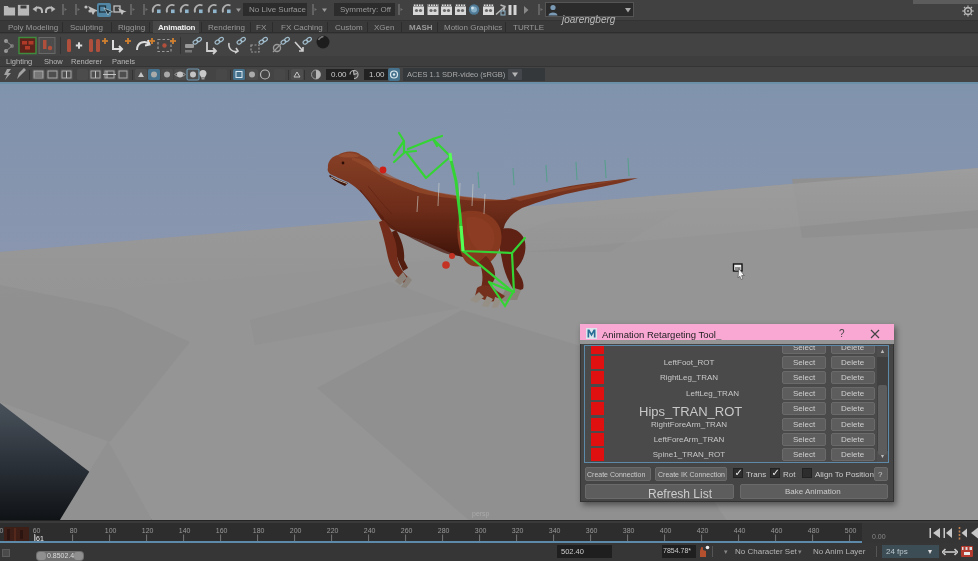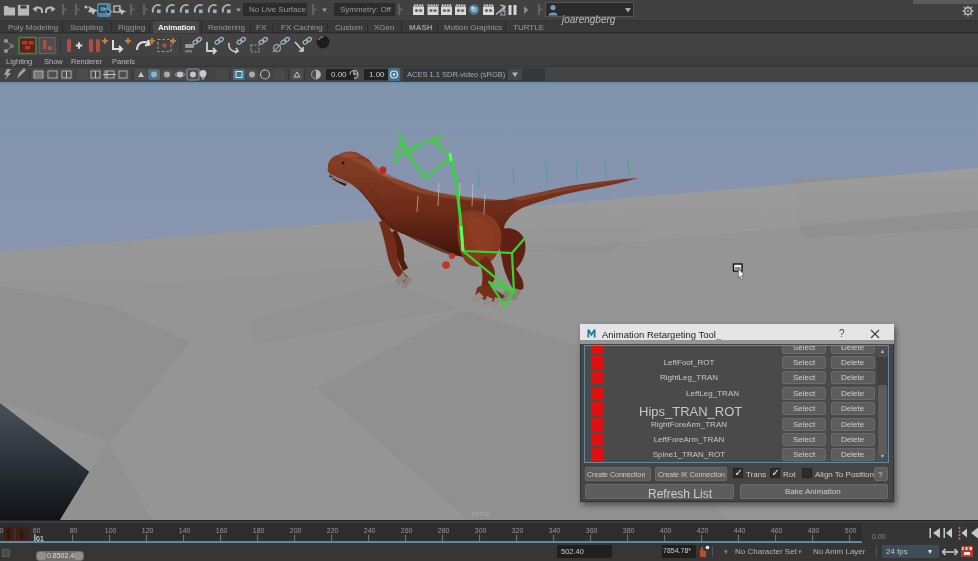--- a/index.html
+++ b/index.html
@@ -513,21 +513,21 @@
     <svg class="abs" style="left:961px;top:3px;" width="12" height="11" viewBox="0 0 12 11">
       <rect x="0" y="0" width="12" height="11" rx="1" fill="#b23a2e"></rect>
       <rect x="1" y="1" width="10" height="3" fill="#ddd"></rect>
       <rect x="2.5" y="1" width="2" height="3" fill="#b23a2e"></rect>
       <rect x="6.5" y="1" width="2" height="3" fill="#b23a2e"></rect>
       <rect x="3" y="6" width="6" height="3" fill="#e8e8e8"></rect>
     </svg>
   </div>
 
   <div class="abs" id="dlg" style="left:580px;top:324px;width:314px;height:178px;box-shadow:2px 3px 6px rgba(0,0,0,0.45);">
-    <div class="abs" style="left:0;top:0;width:314px;height:16px;background:#e5e5e5;">
+    <div class="abs" style="left:0;top:0;width:314px;height:16px;background:#f9a8d4;">
       <svg class="abs" style="left:6px;top:4px;" width="11" height="11" viewBox="0 0 11 11">
         <rect x="0" y="0" width="11" height="11" fill="#dde6ec"></rect>
         <path d="M1.5,9.5 L1.5,1.5 L3.4,1.5 L5.5,5.2 L7.6,1.5 L9.5,1.5 L9.5,9.5 L7.8,9.5 L7.8,4.6 L5.5,8.4 L3.2,4.6 L3.2,9.5 Z" fill="#2a6e96"></path>
       </svg>
       <span class="txt" style="left:22px;top:5px;font-size:9.5px;color:#222;">Animation Retargeting Tool<span style="color:#666;">_</span></span>
       <span class="txt" style="left:259px;top:4px;font-size:10px;color:#444;">?</span>
       <svg class="abs" style="left:290px;top:5px;" width="10" height="10" viewBox="0 0 10 10">
         <path d="M1,1 L9,9 M9,1 L1,9" stroke="#444" stroke-width="1.2"></path>
       </svg>
     </div>

